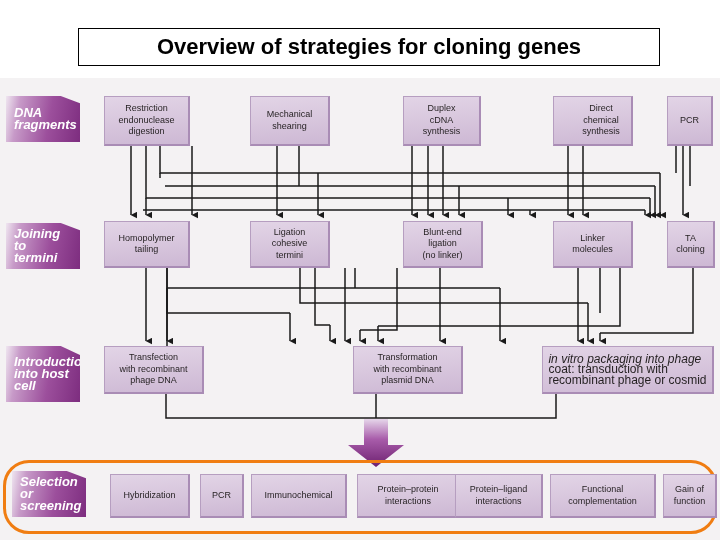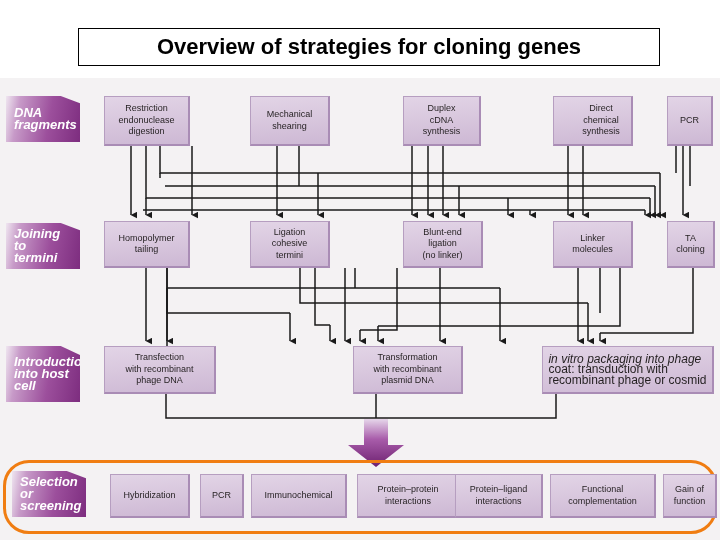--- a/index.html
+++ b/index.html
@@ -292,21 +292,21 @@
     </div>
   </div>
 
   <div class="pbox" style="left:667px; top:143px; width:48px; height:47px;">
     <div>
       <span>TA</span><br>
       <span>cloning</span>
     </div>
   </div>
 
-  <div class="pbox" style="left:104px; top:268px; width:112px; height:48px;">
+  <div class="pbox" style="left:104px; top:268px; width:100px; height:48px;">
     <div>
       <span>Transfection</span><br>
       <span>with recombinant</span><br>
       <span>phage DNA</span>
     </div>
   </div>
 
   <div class="pbox" style="left:321px; top:268px; width:110px; height:48px;margin-left:32px;">
     <div>
       <span>Transformation</span><br>

